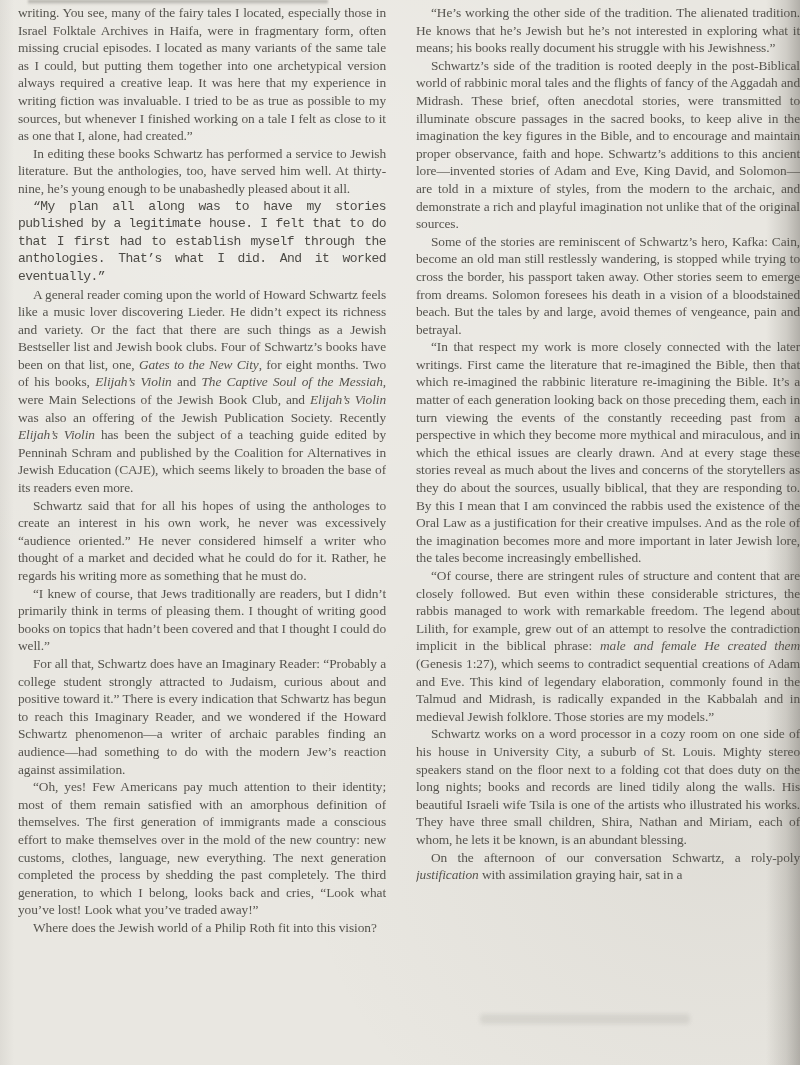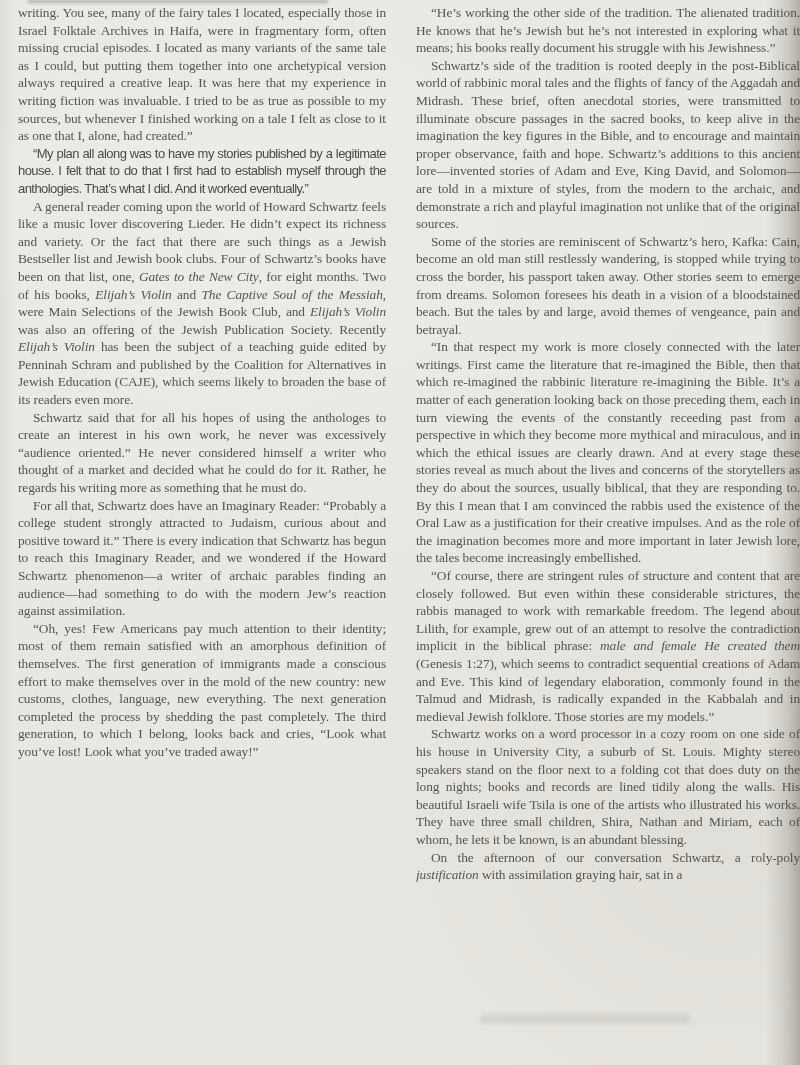--- a/index.html
+++ b/index.html
@@ -20,21 +20,21 @@
     line-height:17.6px;
     text-align:justify;
     letter-spacing:-0.1px;
     overflow:hidden;
   }
   #col-left{left:18px;width:368px;}
   #col-right{left:416px;width:384px;}
   .para{margin:0;text-indent:15px;}
   .para.no-indent{text-indent:0;}
   .para.alt{
-    font-family:Liberation Sans, sans-serif;
+    font-family:Liberation Mono, monospace;
     font-size:13.0px;
     letter-spacing:-0.55px;
     color:#4c4a45;
   }
   .para i{font-style:italic;}
   
   #edge-shadow{
     position:absolute;top:0;right:0;width:34px;height:1065px;
     background:linear-gradient(to right, rgba(90,86,78,0) 0%, rgba(90,86,78,0.18) 60%, rgba(70,66,60,0.34) 100%);
     pointer-events:none;
@@ -59,25 +59,28 @@
   }
 </style>
 </head>
 <body>
 
 <div id="page">
   <div id="top-smudge"></div>
   <div id="left-vignette"></div>
   <div id="col-left" class="col">
       <p class="para no-indent"><span>writing. You see, many of the fairy tales I located, especially those in Israel Folktale Archives in Haifa, were in fragmentary form, often missing crucial episodes. I located as many variants of the same tale as I could, but putting them together into one archetypical version always required a creative leap. It was here that my experience in writing fiction was invaluable. I tried to be as true as possible to my sources, but whenever I finished working on a tale I felt as close to it as one that I, alone, had created.”</span></p>
+      <p class="para"><span>In editing these books Schwartz has performed a service to Jewish literature. But the anthologies, too, have served him well. At thirty-nine, he’s young enough to be unabashedly pleased about it all.</span></p>
       <p class="para alt"><span>“My plan all along was to have my stories published by a legitimate house. I felt that to do that I first had to establish myself through the anthologies. That’s what I did. And it worked eventually.”</span></p>
       <p class="para"><span>A general reader coming upon the world of Howard Schwartz feels like a music lover discovering Lieder. He didn’t expect its richness and variety. Or the fact that there are such things as a Jewish Bestseller list and Jewish book clubs. Four of Schwartz’s books have been on that list, one, </span><i>Gates to the New City</i><span>, for eight months. Two of his books, </span><i>Elijah’s Violin</i><span> and </span><i>The Captive Soul of the Messiah</i><span>, were Main Selections of the Jewish Book Club, and </span><i>Elijah’s Violin</i><span> was also an offering of the Jewish Publication Society. Recently </span><i>Elijah’s Violin</i><span> has been the subject of a teaching guide edited by Penninah Schram and published by the Coalition for Alternatives in Jewish Education (CAJE), which seems likely to broaden the base of its readers even more.</span></p>
       <p class="para"><span>Schwartz said that for all his hopes of using the anthologes to create an interest in his own work, he never was excessively “audience oriented.” He never considered himself a writer who thought of a market and decided what he could do for it. Rather, he regards his writing more as something that he must do.</span></p>
+      <p class="para"><span>“I knew of course, that Jews traditionally are readers, but I didn’t primarily think in terms of pleasing them. I thought of writing good books on topics that hadn’t been covered and that I thought I could do well.”</span></p>
       <p class="para"><span>For all that, Schwartz does have an Imaginary Reader: “Probably a college student strongly attracted to Judaism, curious about and positive toward it.” There is every indication that Schwartz has begun to reach this Imaginary Reader, and we wondered if the Howard Schwartz phenomenon—a writer of archaic parables finding an audience—had something to do with the modern Jew’s reaction against assimilation.</span></p>
       <p class="para"><span>“Oh, yes! Few Americans pay much attention to their identity; most of them remain satisfied with an amorphous definition of themselves. The first generation of immigrants made a conscious effort to make themselves over in the mold of the new country: new customs, clothes, language, new everything. The next generation completed the process by shedding the past completely. The third generation, to which I belong, looks back and cries, “Look what you’ve lost! Look what you’ve traded away!”</span></p>
+      <p class="para"><span>Where does the Jewish world of a Philip Roth fit into this vision?</span></p>
     </div>
   <div id="col-right" class="col">
       <p class="para"><span>“He’s working the other side of the tradition. The alienated tradition. He knows that he’s Jewish but he’s not interested in exploring what it means; his books really document his struggle with his Jewishness.”</span></p>
       <p class="para"><span>Schwartz’s side of the tradition is rooted deeply in the post-Biblical world of rabbinic moral tales and the flights of fancy of the Aggadah and Midrash. These brief, often anecdotal stories, were transmitted to illuminate obscure passages in the sacred books, to keep alive in the imagination the key figures in the Bible, and to encourage and maintain proper observance, faith and hope. Schwartz’s additions to this ancient lore—invented stories of Adam and Eve, King David, and Solomon—are told in a mixture of styles, from the modern to the archaic, and demonstrate a rich and playful imagination not unlike that of the original sources.</span></p>
       <p class="para"><span>Some of the stories are reminiscent of Schwartz’s hero, Kafka: Cain, become an old man still restlessly wandering, is stopped while trying to cross the border, his passport taken away. Other stories seem to emerge from dreams. Solomon foresees his death in a vision of a bloodstained beach. But the tales by and large, avoid themes of vengeance, pain and betrayal.</span></p>
       <p class="para"><span>“In that respect my work is more closely connected with the later writings. First came the literature that re-imagined the Bible, then that which re-imagined the rabbinic literature re-imagining the Bible. It’s a matter of each generation looking back on those preceding them, each in turn viewing the events of the constantly receeding past from a perspective in which they become more mythical and miraculous, and in which the ethical issues are clearly drawn. And at every stage these stories reveal as much about the lives and concerns of the storytellers as they do about the sources, usually biblical, that they are responding to. By this I mean that I am convinced the rabbis used the existence of the Oral Law as a justification for their creative impulses. And as the role of the imagination becomes more and more important in later Jewish lore, the tales become increasingly embellished.</span></p>
       <p class="para"><span>“Of course, there are stringent rules of structure and content that are closely followed. But even within these considerable strictures, the rabbis managed to work with remarkable freedom. The legend about Lilith, for example, grew out of an attempt to resolve the contradiction implicit in the biblical phrase: </span><i>male and female He created them</i><span> (Genesis 1:27), which seems to contradict sequential creations of Adam and Eve. This kind of legendary elaboration, commonly found in the Talmud and Midrash, is radically expanded in the Kabbalah and in medieval Jewish folklore. Those stories are my models.”</span></p>
       <p class="para"><span>Schwartz works on a word processor in a cozy room on one side of his house in University City, a suburb of St. Louis. Mighty stereo speakers stand on the floor next to a folding cot that does duty on the long nights; books and records are lined tidily along the walls. His beautiful Israeli wife Tsila is one of the artists who illustrated his works. They have three small children, Shira, Nathan and Miriam, each of whom, he lets it be known, is an abundant blessing.</span></p>
       <p class="para"><span>On the afternoon of our conversation Schwartz, a roly-poly </span><i>justification</i><span> with assimilation graying hair, sat in a</span></p>
     </div>

